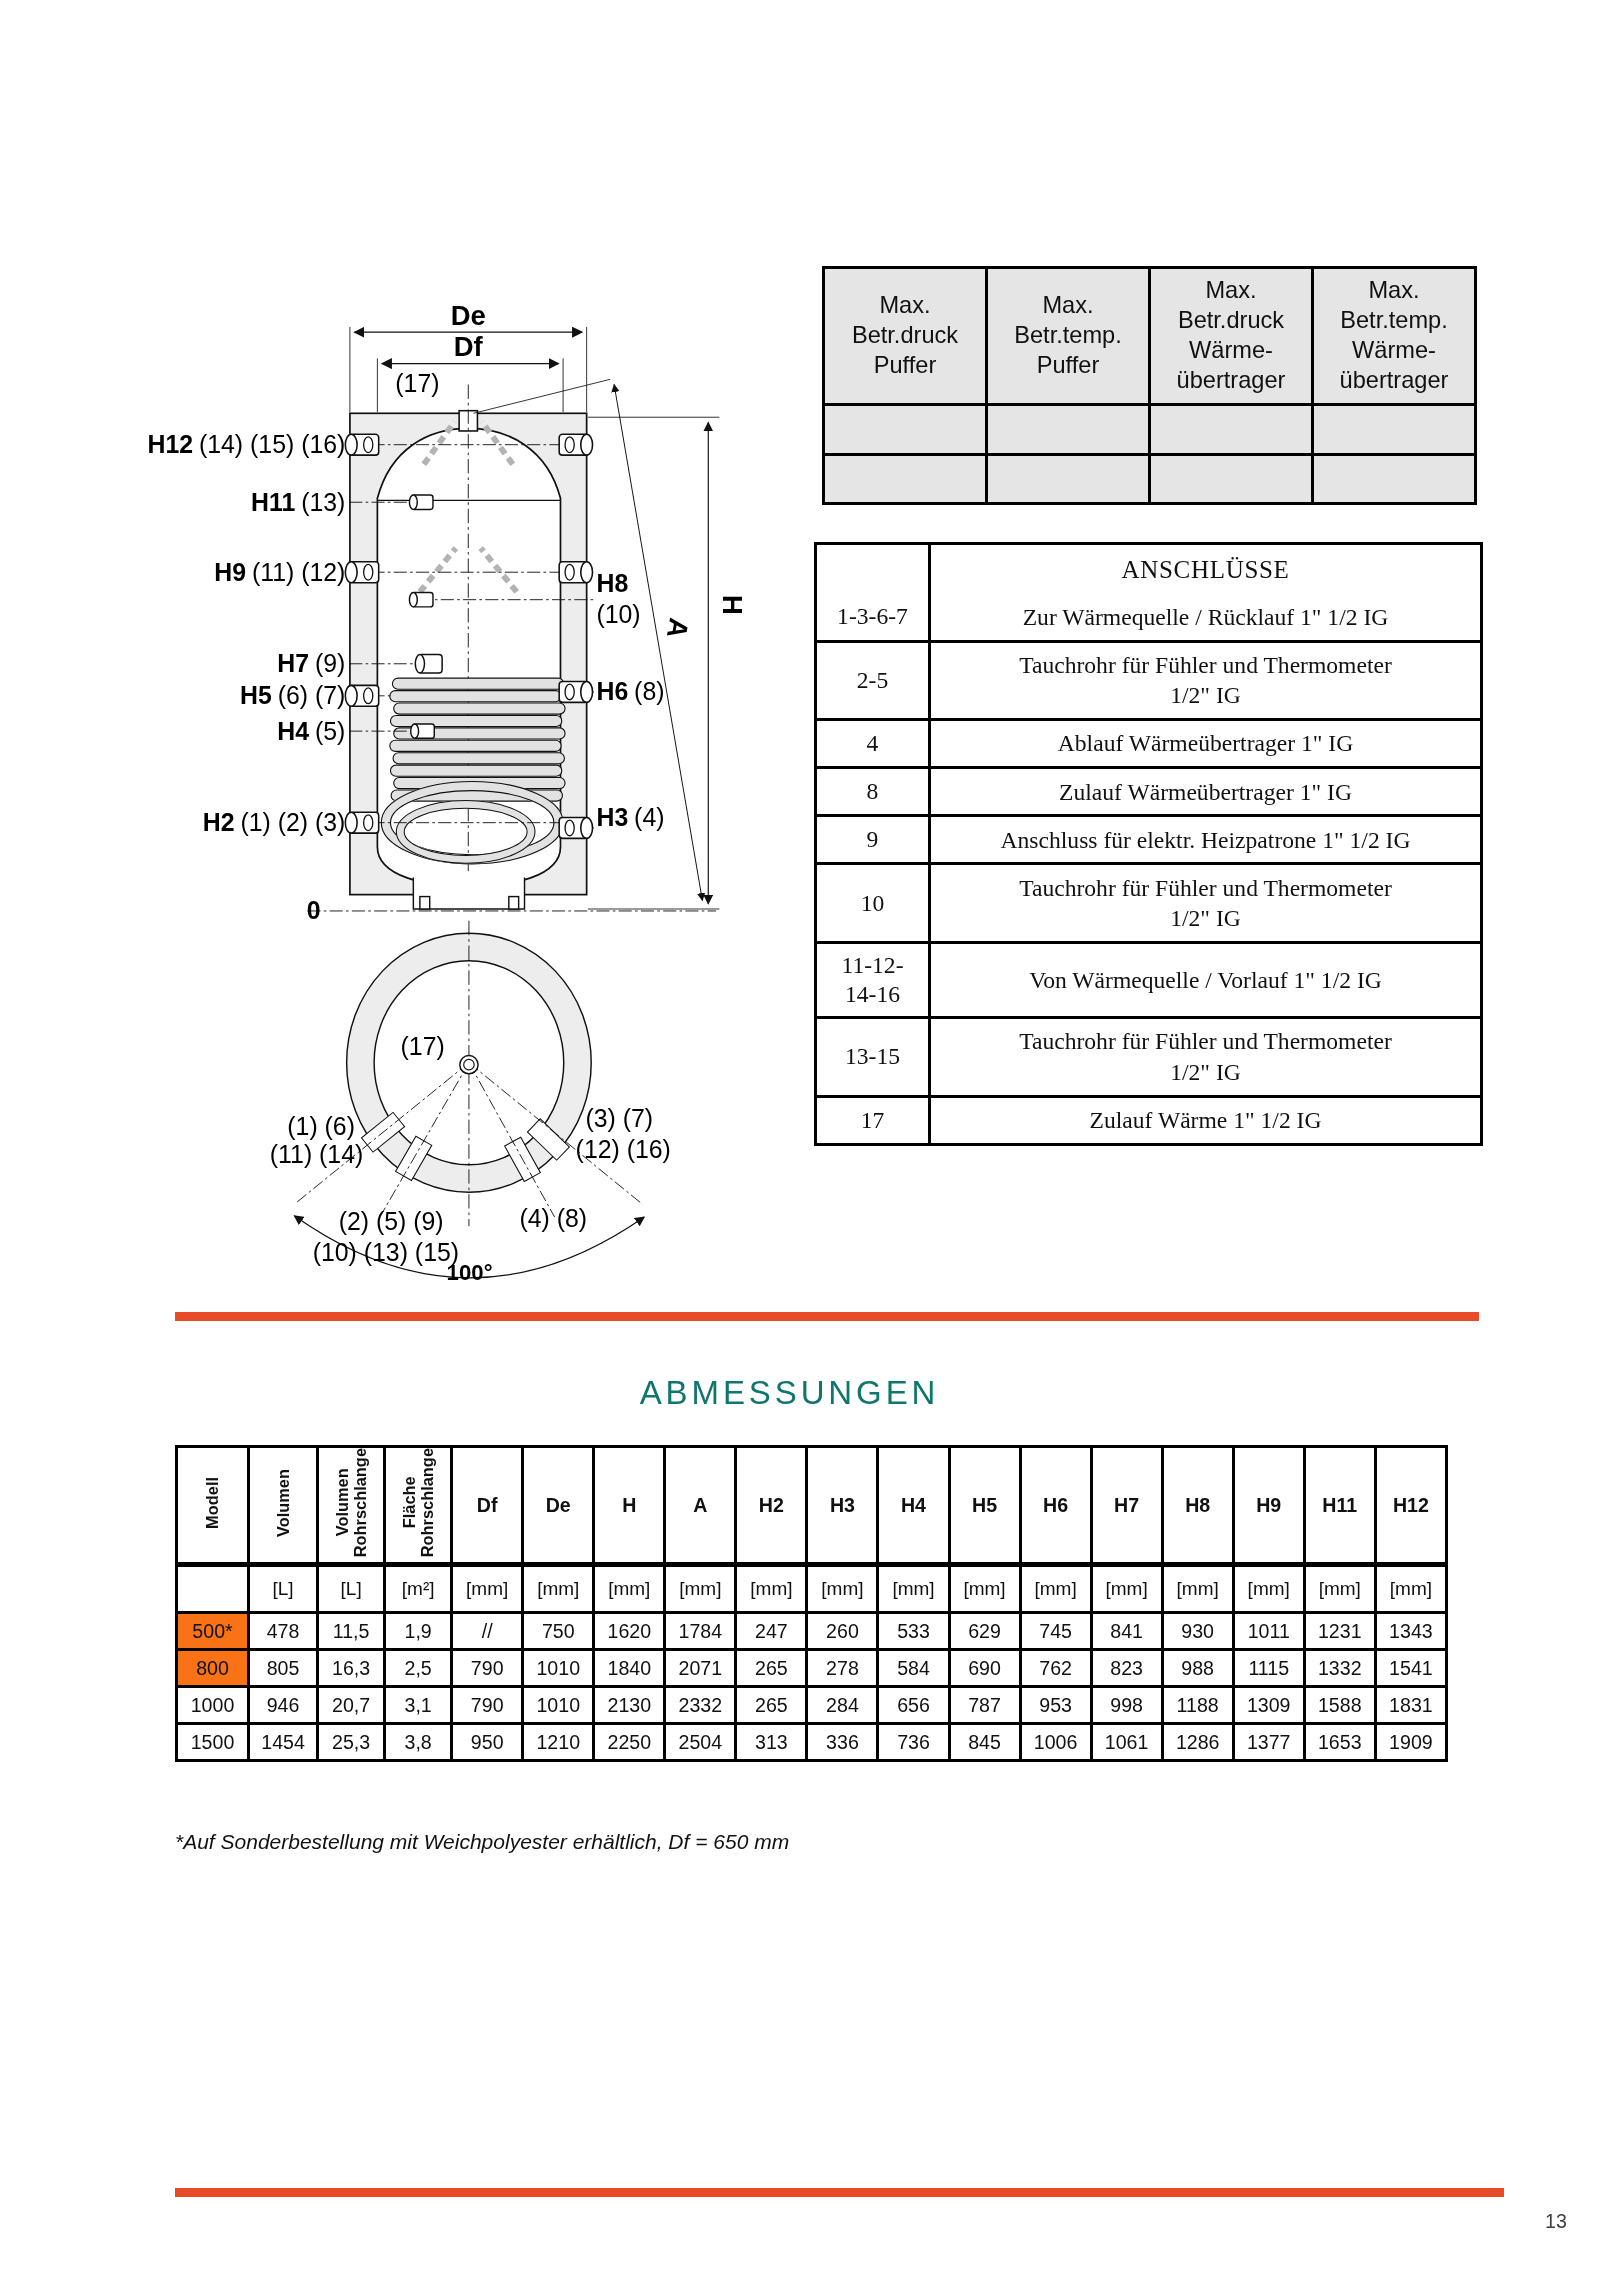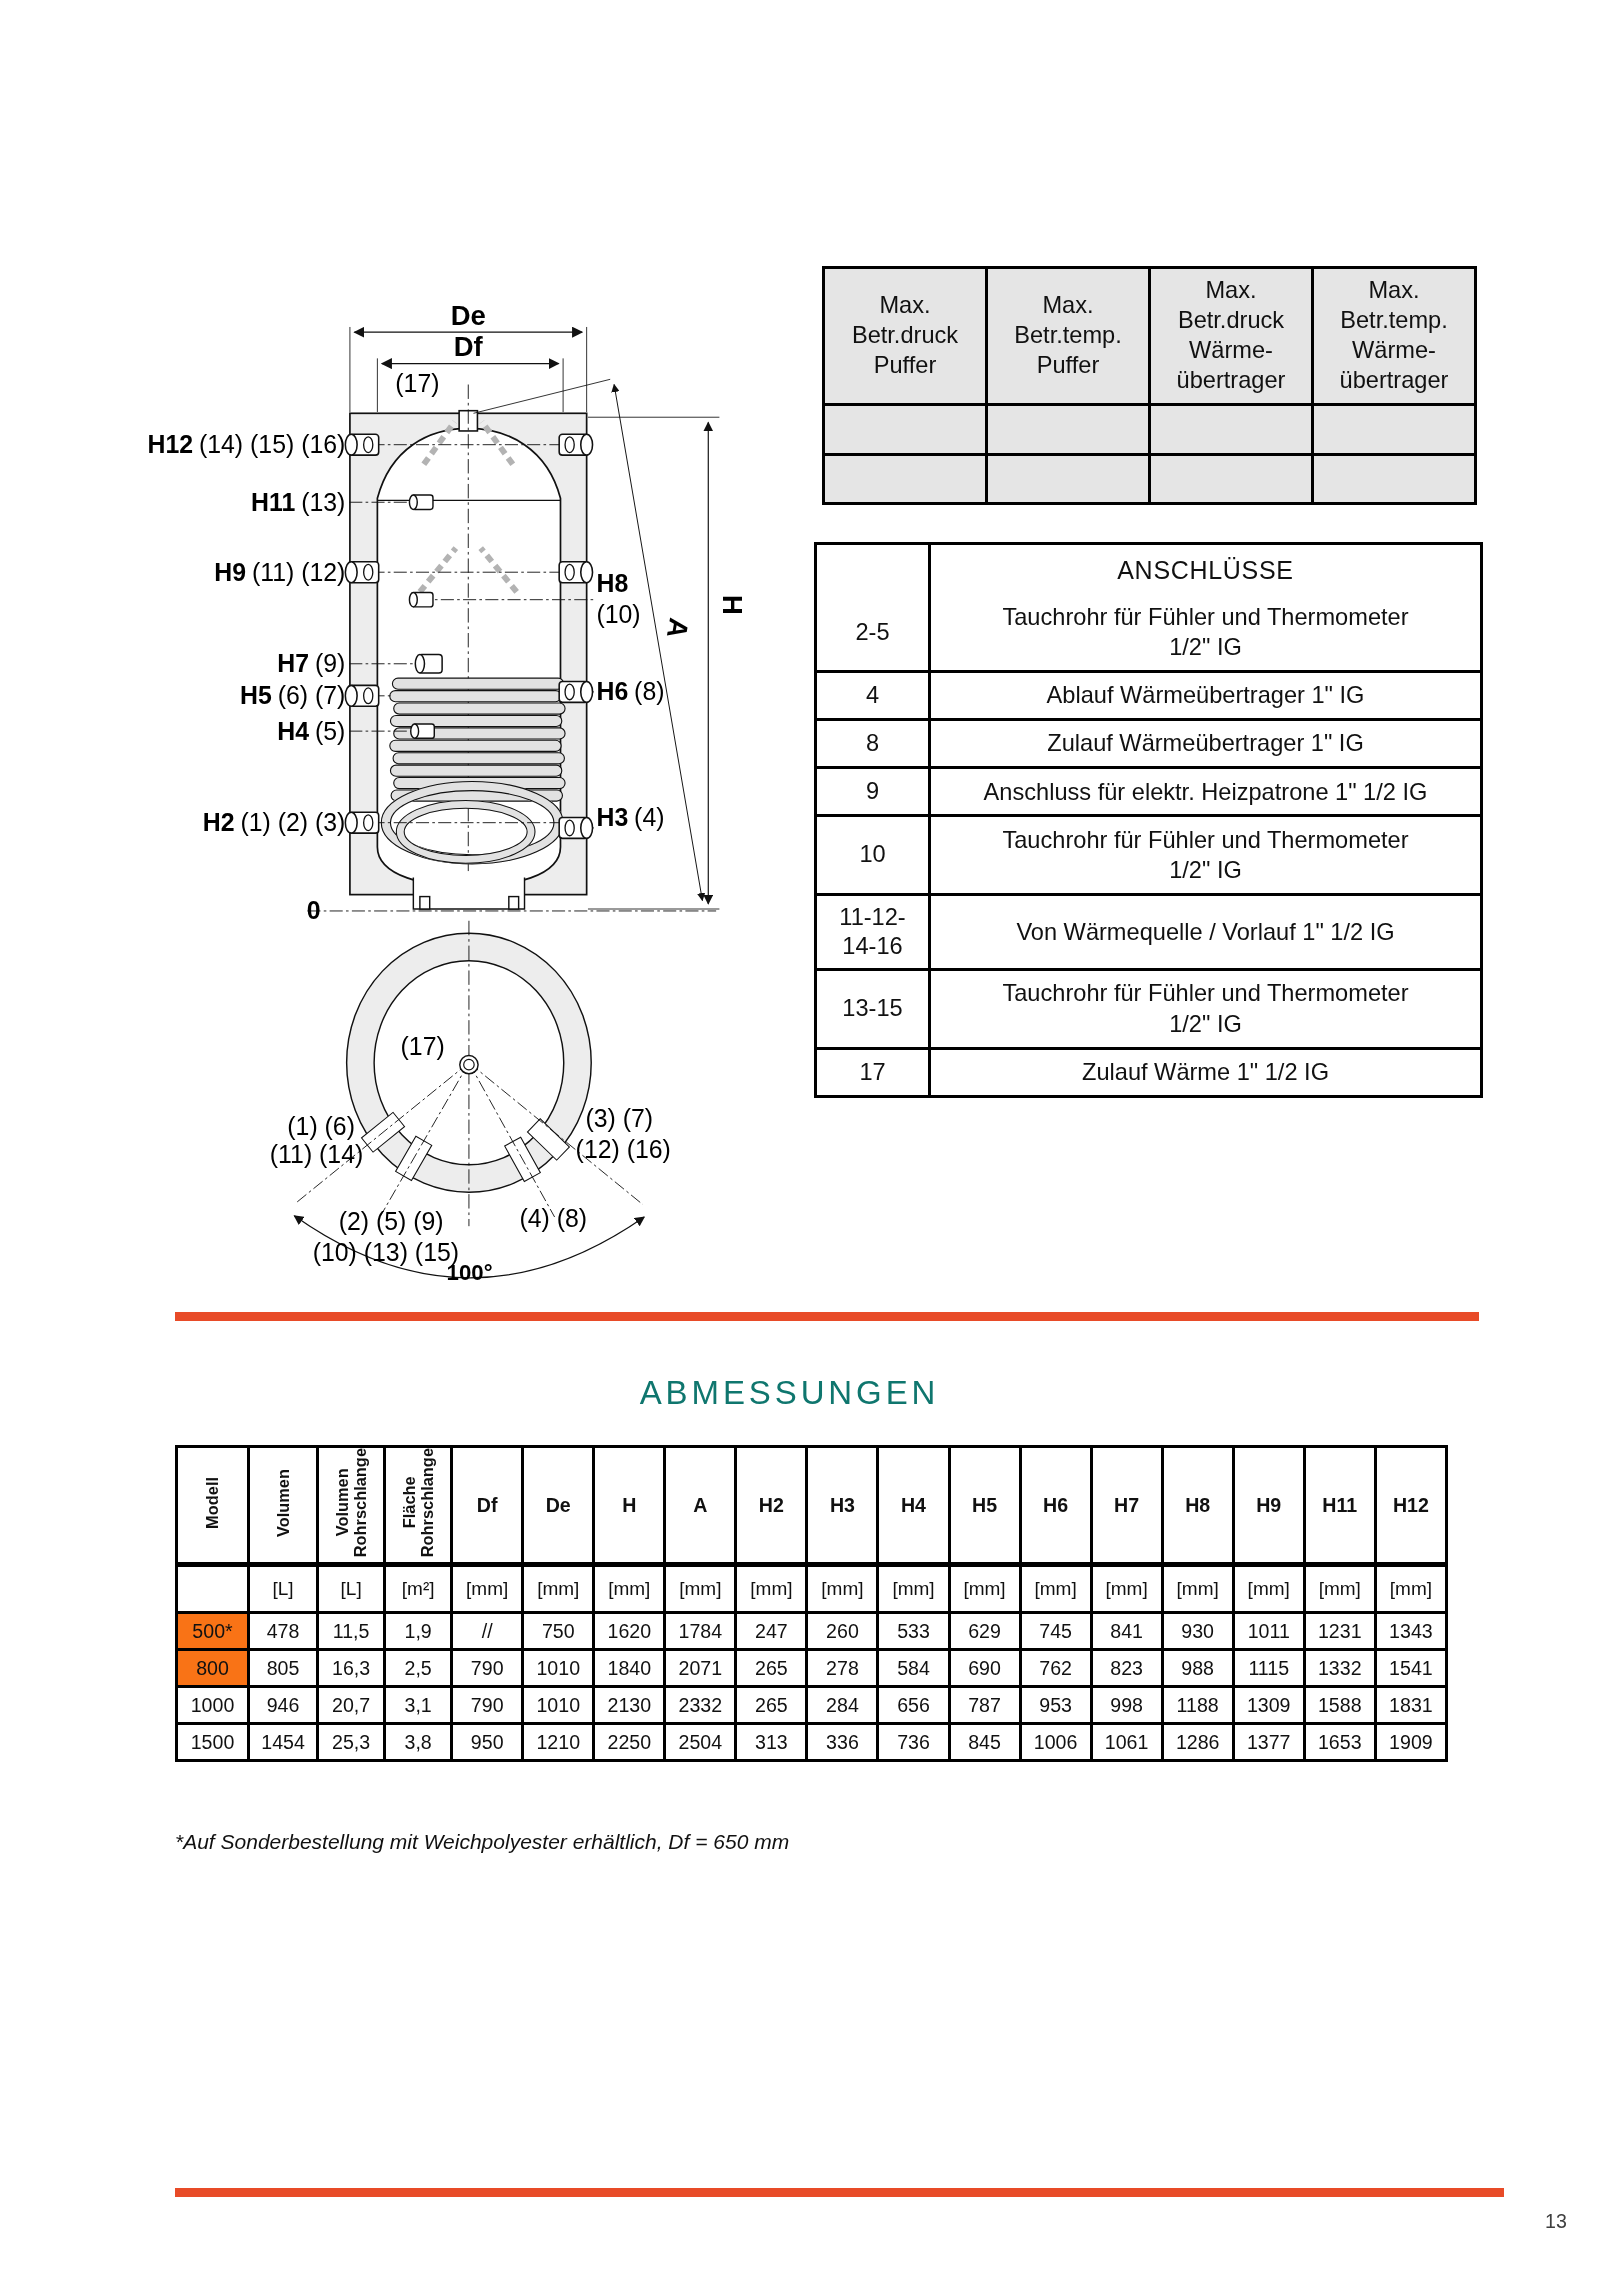--- a/index.html
+++ b/index.html
@@ -15,21 +15,21 @@
               justify-content:center;align-items:center;text-align:center;
               font-size:23.6px;line-height:1.27;}
   .prow > div:first-child{border-left:none;}
   .prow.r2 > div,.prow.r3 > div{border-top:3.3px solid #000;flex-direction:row;}
   .prow.r1 > div{height:134px;}
   .prow.r2 > div{height:50px;}
   .prow.r3 > div{height:49px;}
   .pline{display:block;}
 
   
-  .atable{left:814px;top:542px;width:669px;border:3.3px solid #000;background:#fff;}
+  .atable{left:814px;top:542px;width:669px;border:3.3px solid #000;background:#fff;font-family:Liberation Serif, serif;}
   .arow{display:flex;border-top:3.3px solid #000;align-items:stretch;}
   .arow:first-child{border-top:none;}
   .aports{width:114px;border-right:3.3px solid #000;display:flex;justify-content:center;
           align-items:center;text-align:center;font-size:23.6px;white-space:pre-line;
           line-height:1.25;padding:6.5px 2.6px;}
   .adesc{flex:1;display:flex;justify-content:center;align-items:center;text-align:center;
          font-size:23.6px;white-space:pre-line;line-height:1.3;padding:7.2px 7.9px;}
   .atitle{font-size:25px;letter-spacing:0.7px;padding:8.5px 7.9px;}
 
   
@@ -290,20 +290,24 @@
     </div>
 </div>
 
 <div class="abs atable">
   <div class="arow">
     <div class="aports"></div>
     <div class="adesc atitle">ANSCHLÜSSE</div>
   </div>
   <div>
 
+  <div class="arow">
+      <div class="aports">1-3-6-7</div>
+      <div class="adesc">Zur Wärmequelle / Rücklauf 1" 1/2 IG</div>
+    </div>
       <div class="arow">
       <div class="aports">2-5</div>
       <div class="adesc">Tauchrohr für Fühler und Thermometer
 1/2" IG</div>
     </div>
       <div class="arow">
       <div class="aports">4</div>
       <div class="adesc">Ablauf Wärmeübertrager 1" IG</div>
     </div>
       <div class="arow">

